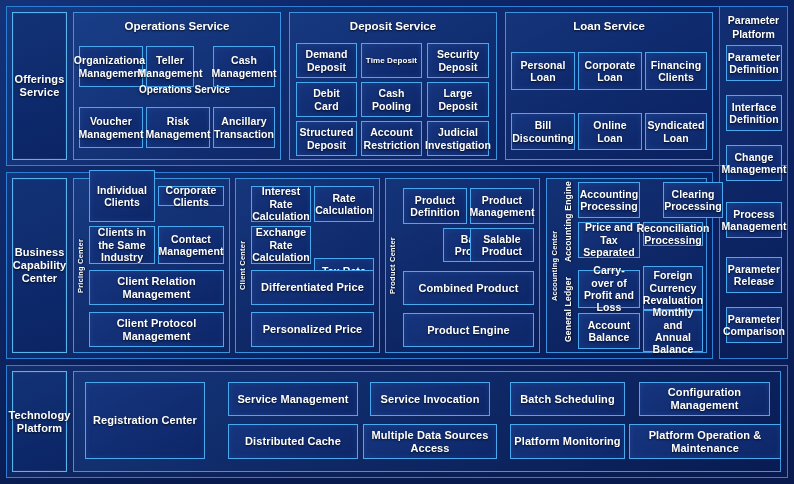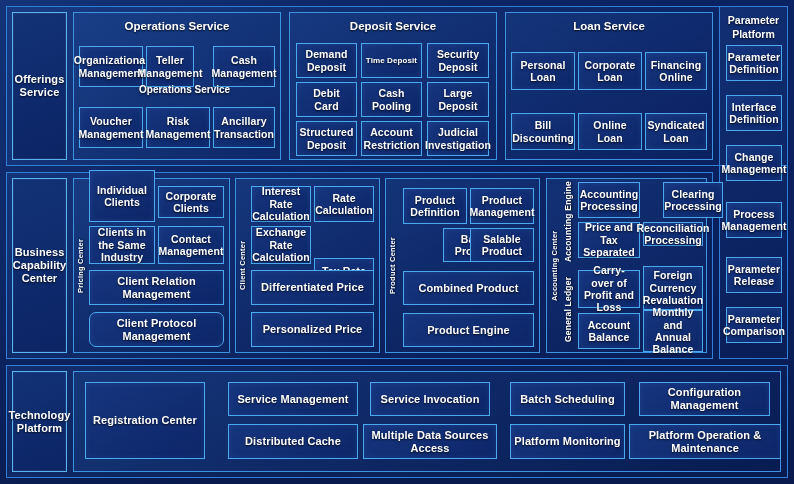--- a/index.html
+++ b/index.html
@@ -124,21 +124,21 @@
 
   <div class="box cell" style="left:296px;top:121px;width:61px;height:35px;">Structured Deposit</div>
   <div class="box cell" style="left:361px;top:121px;width:61px;height:35px;">Account Restriction</div>
   <div class="box cell" style="left:427px;top:121px;width:62px;height:35px;">Judicial Investigation</div>
 
   <div class="box group" style="left:505px;top:12px;width:208px;height:148px;"></div>
   <div class="group-title" style="left:505px;width:208px;top:20px;">Loan Service</div>
 
   <div class="box cell" style="left:511px;top:52px;width:64px;height:38px;">Personal Loan</div>
   <div class="box cell" style="left:578px;top:52px;width:64px;height:38px;">Corporate Loan</div>
-  <div class="box cell" style="left:645px;top:52px;width:62px;height:38px;">Financing Online</div>
+  <div class="box cell" style="left:645px;top:52px;width:62px;height:38px;">Financing Clients</div>
 
   <div class="box cell" style="left:511px;top:113px;width:64px;height:37px;">Bill Discounting</div>
   <div class="box cell" style="left:578px;top:113px;width:64px;height:37px;">Online Loan</div>
   <div class="box cell" style="left:645px;top:113px;width:62px;height:37px;">Syndicated Loan</div>
 
   <div class="box band" style="left:719px;top:6px;width:69px;height:353px;"></div>
   <div class="param-title" style="left:719px;width:69px;top:13px;">Parameter<br>Platform</div>
 
   <div class="box cell" style="left:726px;top:45px;width:56px;height:36px;">Parameter Definition</div>
   <div class="box cell" style="left:726px;top:95px;width:56px;height:36px;">Interface Definition</div>
@@ -147,25 +147,25 @@
   <div class="box cell" style="left:726px;top:257px;width:56px;height:36px;">Parameter Release</div>
   <div class="box cell" style="left:726px;top:307px;width:56px;height:36px;">Parameter Comparison</div>
 
   <div class="box band" style="left:6px;top:172px;width:707px;height:187px;"></div>
 
   <div class="box rowlabel" style="left:12px;top:178px;width:55px;height:175px;">Business<br>Capability<br>Center</div>
 
   <div class="box group" style="left:73px;top:178px;width:157px;height:175px;"></div>
   <div class="vlabel" style="left:74px;top:178px;width:13px;height:175px;">Pricing Center</div>
   <div class="box cell" style="left:89px;top:170px;width:66px;height:52px;">Individual Clients</div>
-  <div class="box cell" style="left:158px;top:186px;width:66px;height:32px;">Corporate Clients</div>
+  <div class="box cell" style="left:158px;top:186px;width:66px;height:20px;">Corporate Clients</div>
   <div class="box cell" style="left:89px;top:226px;width:66px;height:38px;">Clients in the Same Industry</div>
   <div class="box cell" style="left:158px;top:226px;width:66px;height:38px;">Contact Management</div>
   <div class="box cell wide" style="left:89px;top:270px;width:135px;height:35px;">Client Relation Management</div>
-  <div class="box cell wide" style="left:89px;top:312px;width:135px;height:35px;border-radius:7px;">Client Protocol Management</div>
+  <div class="box cell wide" style="left:89px;top:312px;width:135px;height:35px;">Client Protocol Management</div>
 
   <div class="box group" style="left:235px;top:178px;width:145px;height:175px;"></div>
   <div class="vlabel" style="left:236px;top:178px;width:13px;height:175px;">Client Center</div>
   <div class="box cell" style="left:251px;top:186px;width:60px;height:36px;">Interest Rate Calculation</div>
   <div class="box cell" style="left:314px;top:186px;width:60px;height:36px;">Rate Calculation</div>
   <div class="box cell" style="left:251px;top:226px;width:60px;height:38px;">Exchange Rate Calculation</div>
   <div class="box cell" style="left:314px;top:226px;width:60px;height:38px;margin-top:32px;">Tax Rate Calculation</div>
   <div class="box cell wide" style="left:251px;top:270px;width:123px;height:35px;">Differentiated Price</div>
   <div class="box cell wide" style="left:251px;top:312px;width:123px;height:35px;">Personalized Price</div>
 

